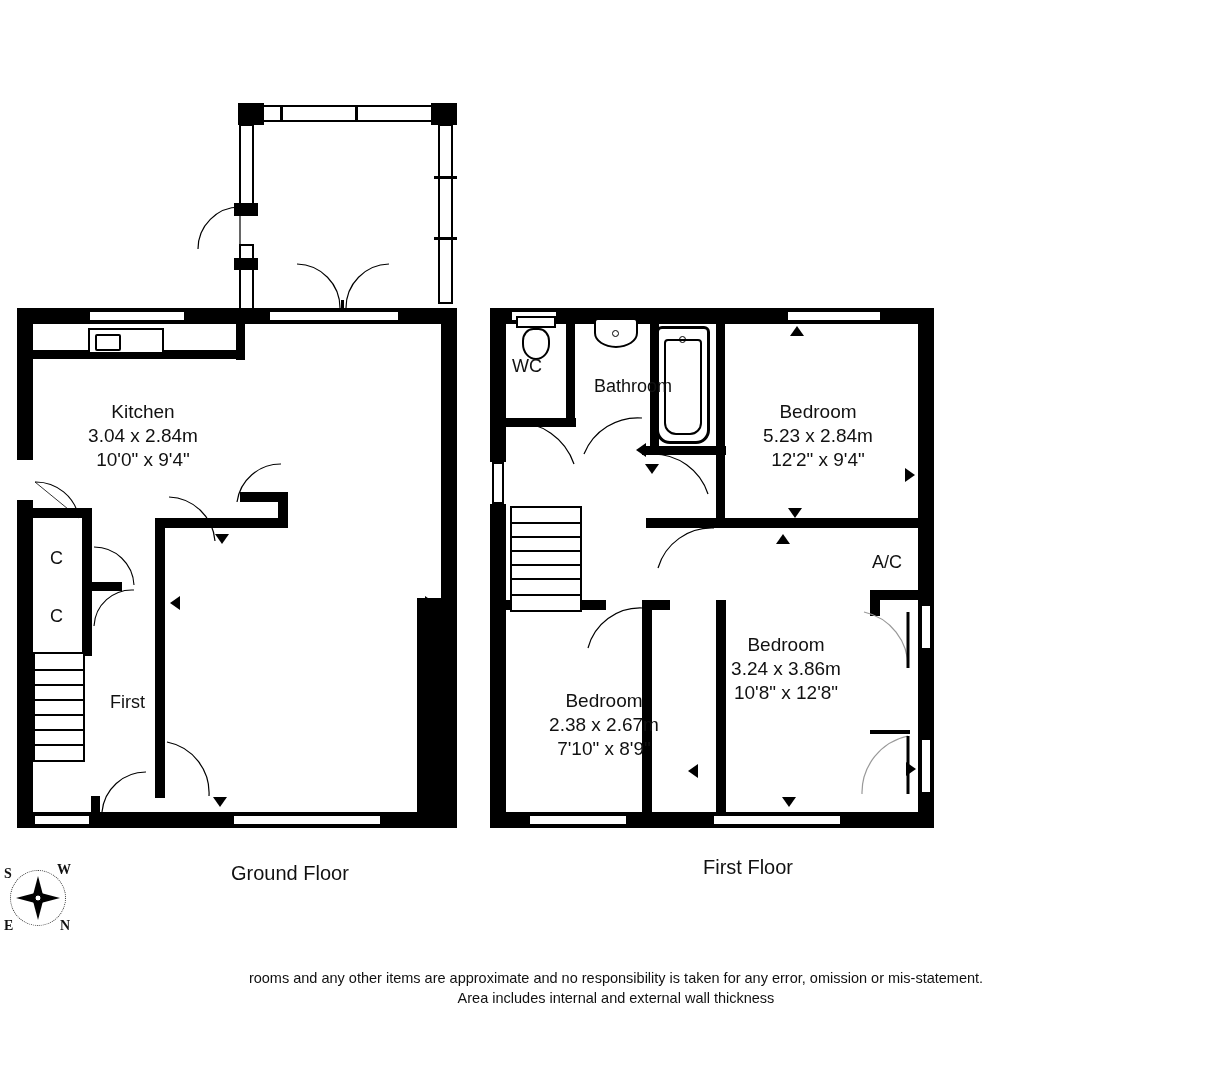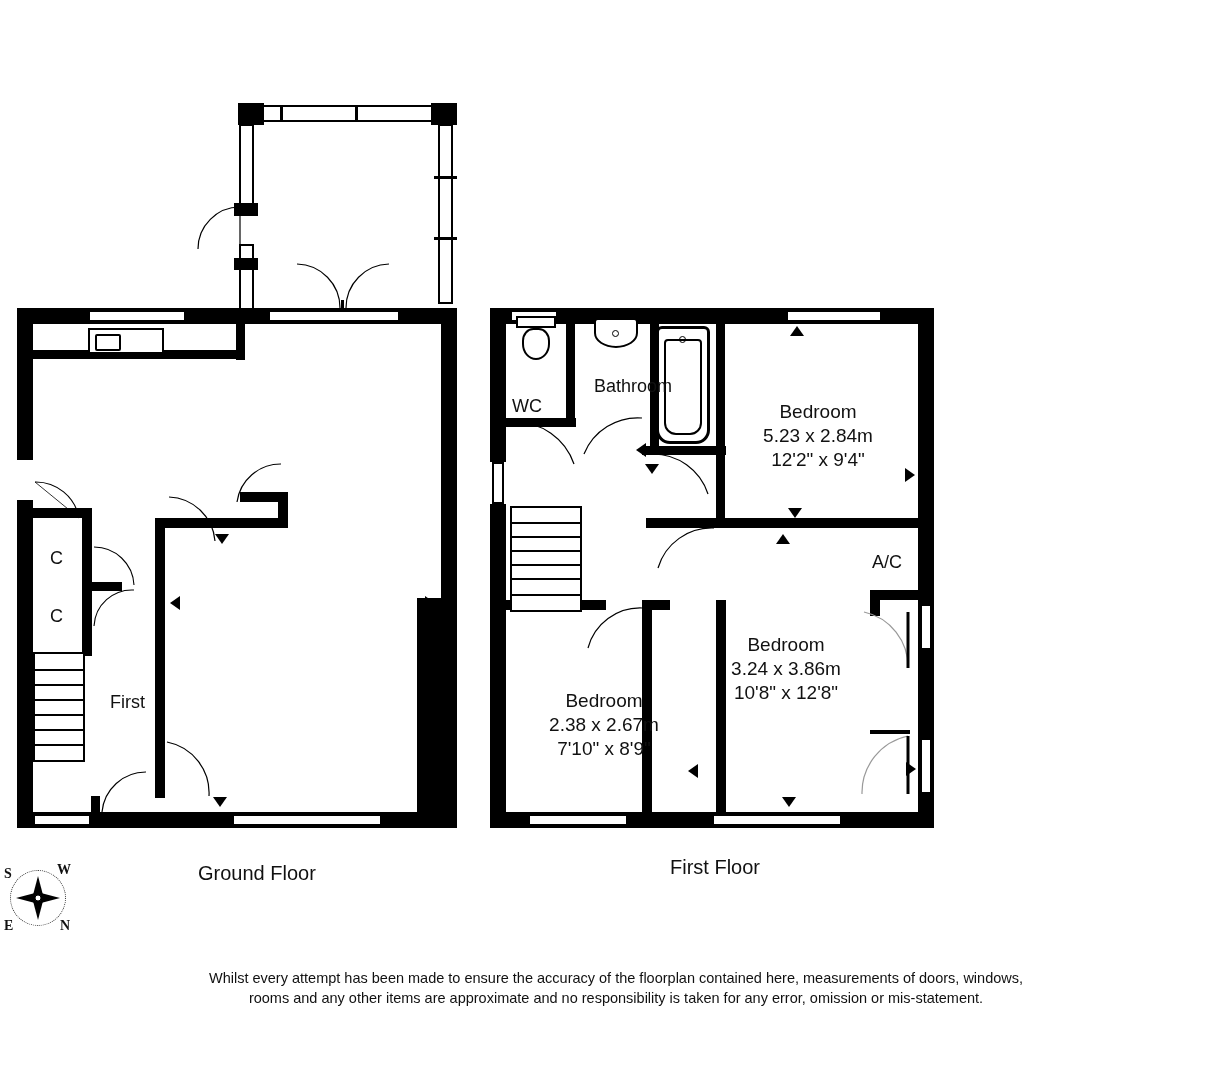--- a/index.html
+++ b/index.html
@@ -50,20 +50,21 @@
     position: absolute;
     font-size: 18px;
     color: #111111;
     white-space: nowrap;
   }
   .floor-title {
     position: absolute;
     font-size: 20px;
     color: #111111;
     white-space: nowrap;
+    margin-left: 33px;
   }
   
   .swing {
     position: absolute;
   }
   .swing svg { display: block; overflow: visible; }
   
   .fixture {
     position: absolute;
     box-sizing: border-box;
@@ -282,20 +283,25 @@
       <svg width="10" height="14">
           <polygon points="0,0 0,14 10,7" fill="#000"></polygon>
         </svg>
     </div>
     <div class="arrow" style="left:213px;top:797px;">
       <svg width="14" height="10">
           <polygon points="0,0 14,0 7,10" fill="#000"></polygon>
         </svg>
     </div>
 
+    <div class="room-label" style="left:38px;top:400px;width:210px;">
+      <span class="nm">Kitchen</span>
+      <span class="m">3.04 x 2.84m</span>
+      <span class="i">10'0" x 9'4"</span>
+    </div>
 
 
 
     <div class="small-label" style="left:110px;top:692px;">First</div>
     <div class="small-label" style="left:50px;top:548px;">C</div>
     <div class="small-label" style="left:50px;top:606px;">C</div>
 
     <div class="floor-title" style="left:198px;top:862px;">Ground Floor</div>
   </div>
 
@@ -429,21 +435,21 @@
       <svg width="10" height="14">
           <polygon points="0,0 0,14 10,7" fill="#000"></polygon>
         </svg>
     </div>
     <div class="arrow" style="left:292px;top:797px;">
       <svg width="14" height="10">
           <polygon points="0,0 14,0 7,10" fill="#000"></polygon>
         </svg>
     </div>
 
-    <div class="small-label" style="left:22px;top:396px;">WC</div>
+    <div class="small-label" style="left:22px;top:356px;">WC</div>
     <div class="small-label" style="left:104px;top:376px;">Bathroom</div>
     <div class="small-label" style="left:382px;top:552px;">A/C</div>
 
     <div class="room-label" style="left:222px;top:400px;width:212px;">
       <span class="nm">Bedroom</span>
       <span class="m">5.23 x 2.84m</span>
       <span class="i">12'2" x 9'4"</span>
     </div>
 
     <div class="room-label" style="left:190px;top:633px;width:212px;">
@@ -470,17 +476,17 @@
       <polygon points="14,36 33,31 36,36 33,41" fill="#000"></polygon>
       <circle cx="36" cy="36" r="3" fill="#fff" stroke="#000" stroke-width="1"></circle>
     </svg>
     <span class="letter" style="left:55px;top:0px;">W</span>
     <span class="letter" style="left:2px;top:4px;">S</span>
     <span class="letter" style="left:2px;top:56px;">E</span>
     <span class="letter" style="left:58px;top:56px;">N</span>
   </div>
 
   <div class="disclaimer" style="left:0;top:968px;">
-    <div>Whilst every attempt has been made to ensure the accuracy of the floorplan contained here, measurements of doors, windows,</div>
     <div>rooms and any other items are approximate and no responsibility is taken for any error, omission or mis-statement.</div>
+    <div>Area includes internal and external wall thickness</div>
   </div>
 
 </div>
 
 </body></html>

